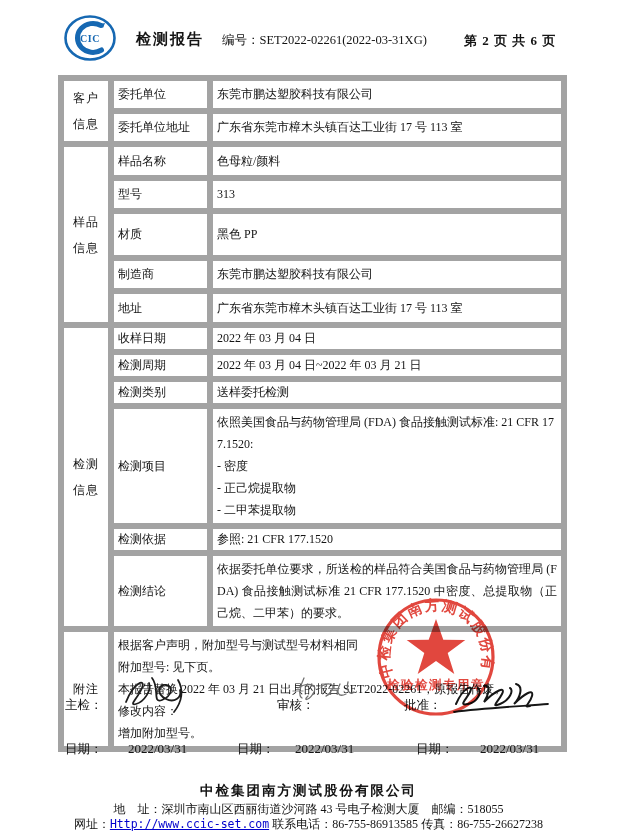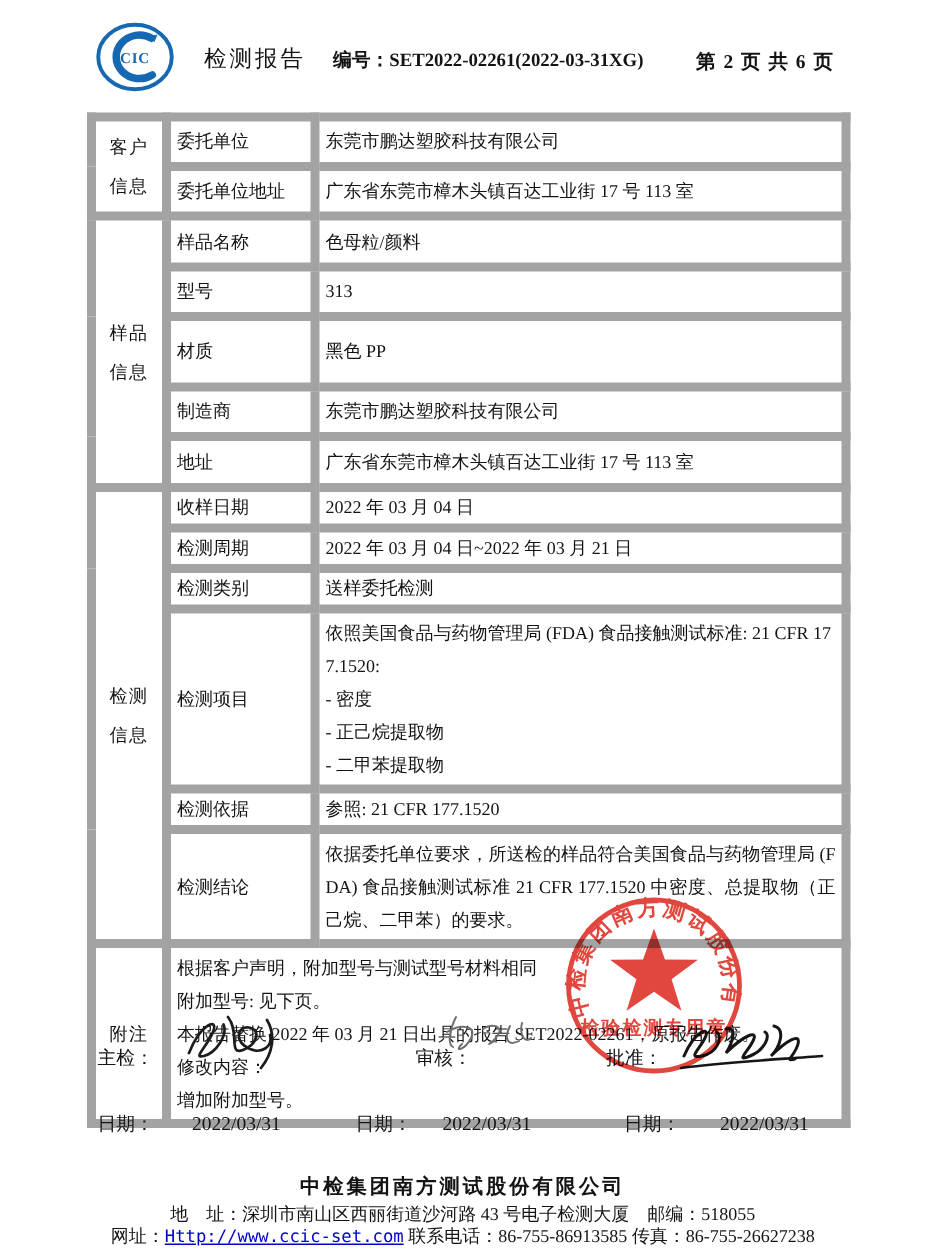--- a/index.html
+++ b/index.html
@@ -6,22 +6,22 @@
   .page{
     position:relative;
     width:617px;height:840px;
     background:#ffffff;
     font-family:"Liberation Serif","DejaVu Serif",serif;
     color:#141414;
     overflow:hidden;
   }
   
   .hdr-logo{position:absolute;left:62px;top:14px;width:56px;height:48px;}
-  .hdr-title{position:absolute;left:136px;top:30px;font-size:15px;font-weight:normal;letter-spacing:2px;}
-  .hdr-no{position:absolute;left:222px;top:32px;font-size:12.5px;font-weight:bold;}
+  .hdr-title{position:absolute;left:136px;top:30px;font-size:15px;font-weight:bold;letter-spacing:2px;}
+  .hdr-no{position:absolute;left:222px;top:32px;font-size:12.5px;font-weight:normal;}
   .hdr-page{position:absolute;left:464px;top:32px;font-size:13px;font-weight:bold;letter-spacing:1px;}
   
   table.rpt{
     position:absolute;left:58px;top:75px;width:503px;
     border-collapse:collapse;table-layout:fixed;
     font-size:12px;
   }
   table.rpt td{
     border:6px solid #a3a3a3;
     padding:2px 4px;

